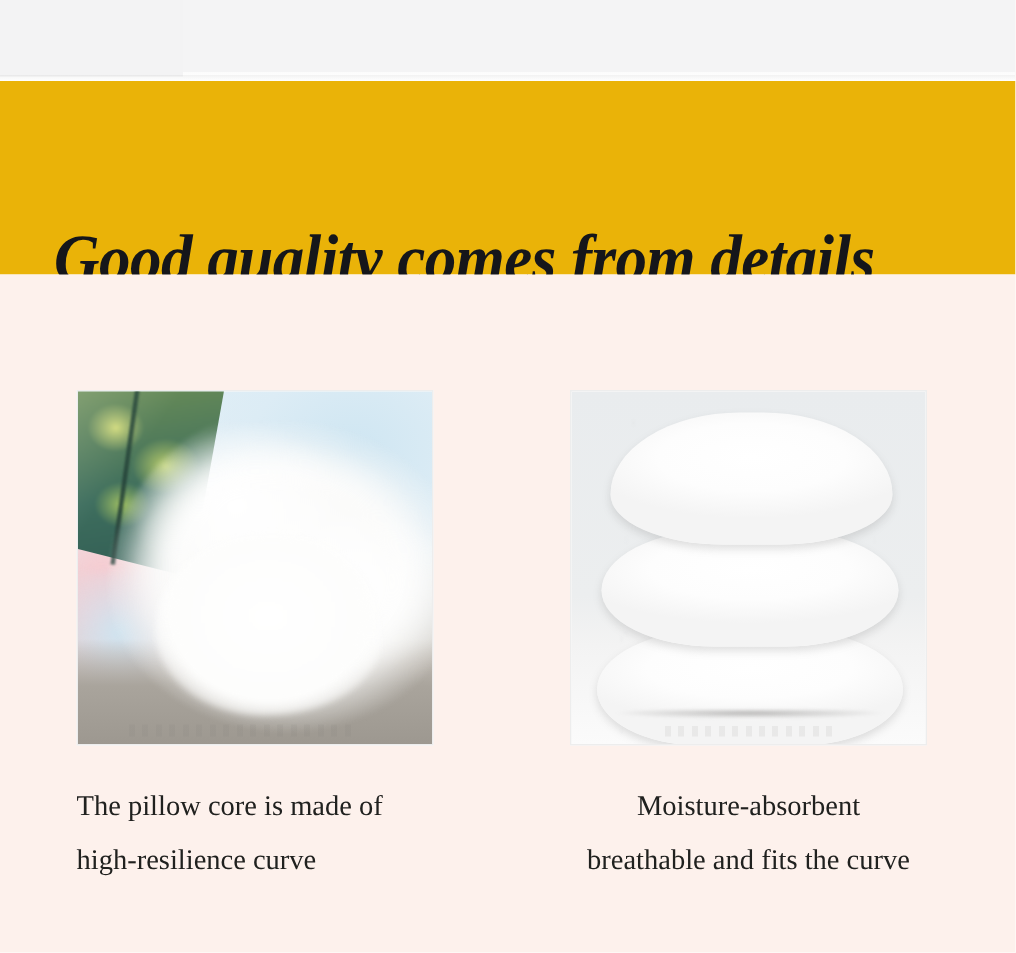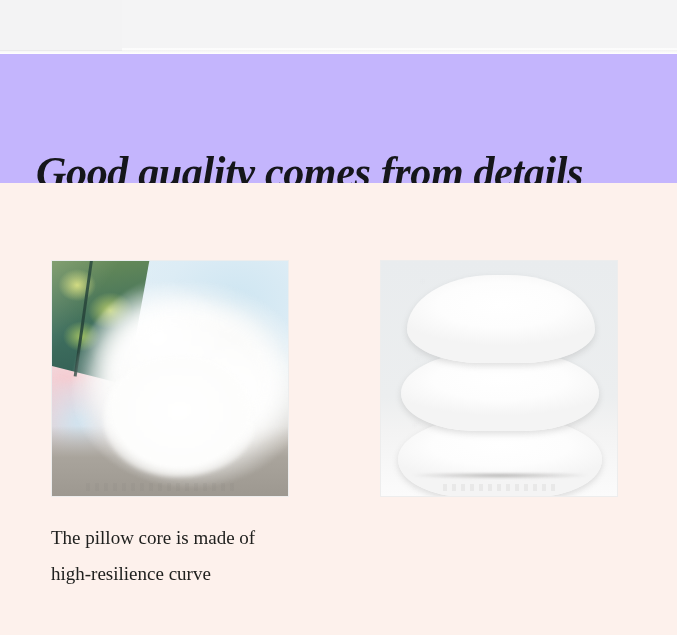--- a/index.html
+++ b/index.html
@@ -54,21 +54,21 @@
     background: linear-gradient(to bottom, #fbfbfb, #ffffff);
   }
 
   
   .header-band {
     position: absolute;
     left: 0;
     top: 54px;
     width: 677px;
     height: 129px;
-    background: #c4b5fd;
+    background: #eab308;
   }
   .page-title {
     position: absolute;
     left: 36px;
     top: 93px;
     width: 620px;
     margin: 0;
     font-family: "Liberation Serif", "DejaVu Serif", serif;
     font-weight: 700;
     font-style: italic;
@@ -337,17 +337,21 @@
 
       <div class="card card-right">
         <div class="photo">
           <div class="ph-stack-bg"></div>
           <div class="pillow pillow-bot"></div>
           <div class="pillow pillow-mid"></div>
           <div class="pillow pillow-top"></div>
           <div class="pillow-shadow-line"></div>
           <div class="ph-watermark2"></div>
         </div>
+        <p class="caption caption-right">
+          <span>Moisture-absorbent</span>
+          <span>breathable and fits the curve</span>
+        </p>
       </div>
 
     </div>
   </div>
 </div>
 
 </body></html>

